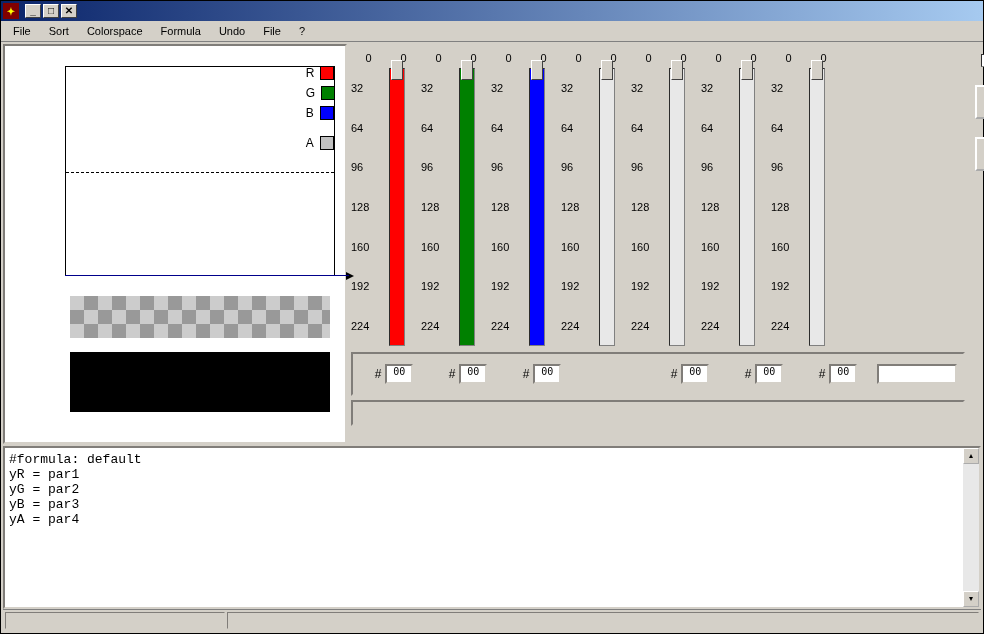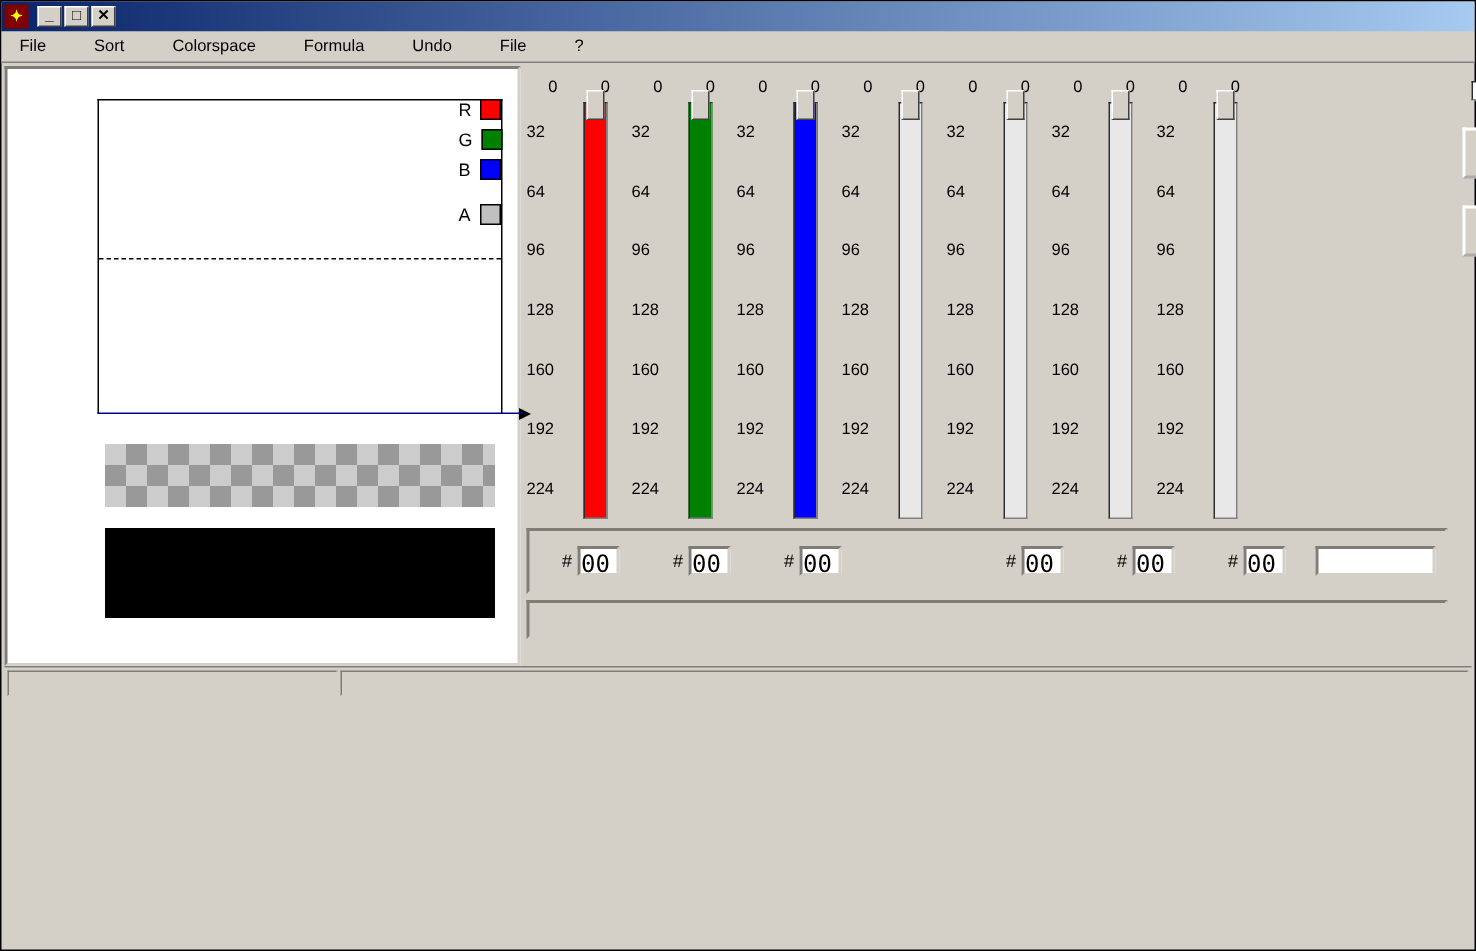--- a/index.html
+++ b/index.html
@@ -48,21 +48,21 @@
   text-align: center;
   line-height: 12px;
   color: #000;
   font-weight: bold;
   margin-left: 2px;
 }
 .menubar {
   background: #d4d0c8;
   display: flex;
   padding: 2px 4px;
-  gap: 16px;
+  gap: 2px;
   border-bottom: 1px solid #808080;
 }
 .menu-item { padding: 2px 8px; cursor: default; }
 
 .content {
   flex: 1;
   display: flex;
   flex-direction: column;
   padding: 2px;
 }
@@ -214,23 +214,23 @@
 .hash-cell {
   display: flex;
   align-items: center;
   gap: 4px;
 }
 .hash-cell span { font-size: 12px; }
 .hex-input {
   width: 28px; height: 20px;
   border: 2px inset #d4d0c8;
   background: #fff;
-  text-align: left;
+  text-align: center;
   font-family: monospace;
-  font-size: 16px;
+  font-size: 10px;
 }
 .hex-big {
   width: 80px; height: 20px;
   border: 2px inset #d4d0c8;
   background: #fff;
 }
 .status-strip {
   border: 2px inset #d4d0c8;
   height: 26px;
   margin-top: 4px;
@@ -554,19 +554,31 @@
             <div class="checkbox">✓</div>
 
           </div>
           <button class="btn">OK</button>
           <button class="btn">No Alfa</button>
         </div>
       </div>
 
     </div>
 
+    <div class="formula-area">
+      <div class="formula-text">#formula: default
+yR = par1
+yG = par2
+yB = par3
+yA = par4</div>
+      <div class="scrollbar">
+        <div class="sb-btn">▴</div>
+        <div class="sb-track"></div>
+        <div class="sb-btn">▾</div>
+      </div>
+    </div>
 
     <div class="statusbar">
       <div class="status-cell"></div>
       <div class="status-cell"></div>
     </div>
   </div>
 </div>
 
 </body></html>

